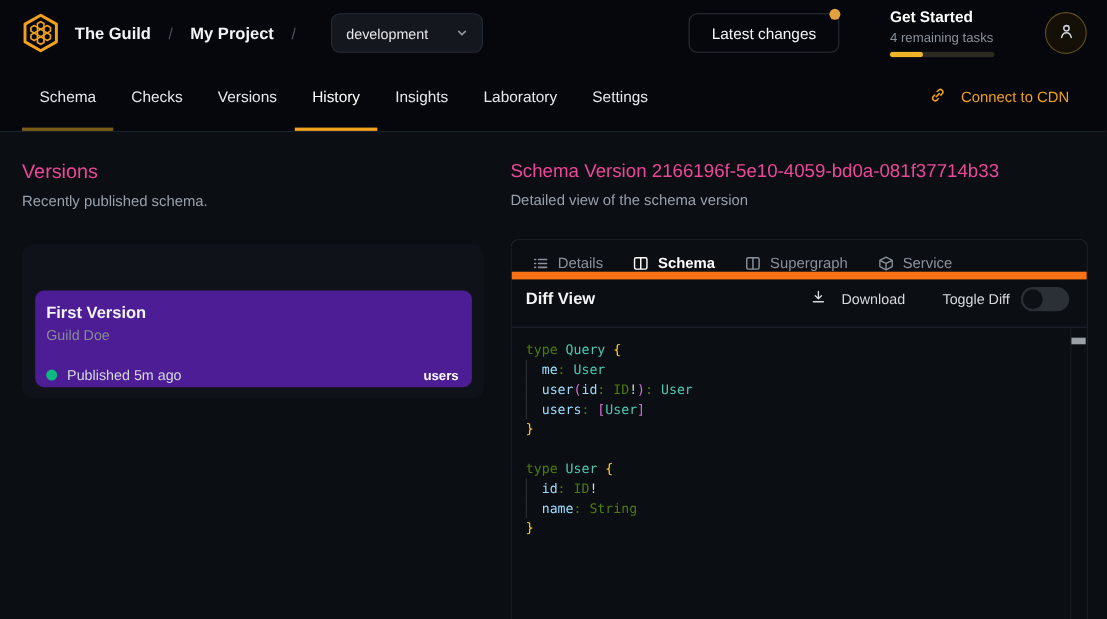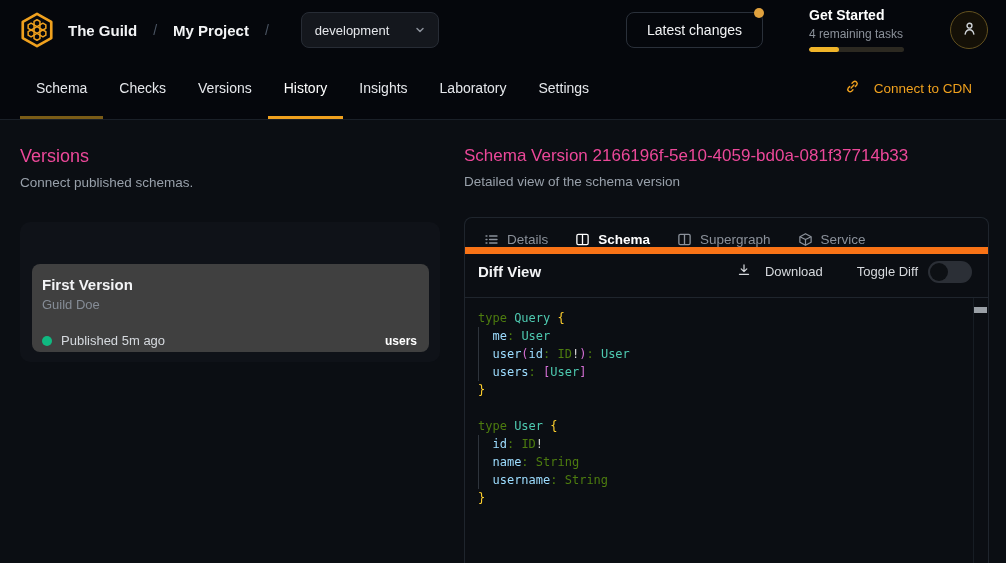--- a/index.html
+++ b/index.html
@@ -42,21 +42,21 @@
   .cdn-link{position:absolute;right:34px;top:0;height:56px;display:flex;align-items:center;gap:14px;
             color:#f0a11e;font-size:13.5px;cursor:pointer;text-decoration:none;}
 
   
   .left-section{position:absolute;left:20px;top:120px;width:420px;}
   .sec-title{margin:26px 0 0;font-size:18px;font-weight:400;color:#ec4899;}
   .sec-title.sm{font-size:17px;}
   .sec-sub{margin:8px 0 0;font-size:13.5px;color:#98a0aa;}
   .versions-card{margin-top:32px;background:#0f1218;border-radius:10px;
                  padding:42px 11px 10px 12px;box-sizing:border-box;height:140px;}
-  .version-item{background:#404040;border-radius:8px;height:88px;box-sizing:border-box;
+  .version-item{background:#4c1d95;border-radius:8px;height:88px;box-sizing:border-box;
                 padding:12px 12px 0 10px;cursor:pointer;}
   .v-name{font-size:15px;font-weight:600;color:#f3f4f6;}
   .v-author{font-size:13px;color:#858c96;margin-top:4px;}
   .v-row{margin-top:21px;display:flex;align-items:center;}
   .dot{width:10px;height:10px;border-radius:50%;background:#10b981;margin-right:9px;flex:none;}
   .v-status{font-size:13px;color:#d5d9de;}
   .v-badge{margin-left:auto;font-size:12px;font-weight:700;color:#fff;}
 
   
   .right-section{position:absolute;left:464px;top:120px;width:525px;height:443px;}
@@ -164,21 +164,21 @@
               <path d="M8.5 11.5 7 13a2.5 2.5 0 0 1-3.5-3.5L5 8"></path>
           </svg>
         </span>
         <span>Connect to CDN</span>
       </a>
     </nav>
   </div>
 
   <section class="left-section">
     <h2 class="sec-title">Versions</h2>
-    <p class="sec-sub">Connect published schemas.</p>
+    <p class="sec-sub">Recently published schema.</p>
     <div class="versions-card">
       <div class="version-item">
         <div class="v-name">First Version</div>
         <div class="v-author">Guild Doe</div>
         <div class="v-row">
           <span class="dot"></span>
           <span class="v-status">Published 5m ago</span>
           <span class="v-badge">users</span>
         </div>
       </div>
@@ -250,21 +250,20 @@
       <div class="code-area" id="code-block">
           <div class="code-line"><span class="tk-b">type </span><span class="tk-t">Query </span><span class="tk-y">{</span></div>
           <div class="code-line gd"><span>  </span><span class="tk-f">me</span><span class="tk-b">:</span><span> </span><span class="tk-t">User</span></div>
           <div class="code-line gd"><span>  </span><span class="tk-f">user</span><span class="tk-m">(</span><span class="tk-f">id</span><span class="tk-b">:</span><span> </span><span class="tk-b">ID</span><span class="tk-w">!</span><span class="tk-m">)</span><span class="tk-b">:</span><span> </span><span class="tk-t">User</span></div>
           <div class="code-line gd"><span>  </span><span class="tk-f">users</span><span class="tk-b">:</span><span> </span><span class="tk-m">[</span><span class="tk-t">User</span><span class="tk-m">]</span></div>
           <div class="code-line"><span class="tk-y">}</span></div>
           <div class="code-line">&nbsp;</div>
           <div class="code-line"><span class="tk-b">type </span><span class="tk-t">User </span><span class="tk-y">{</span></div>
           <div class="code-line gd"><span>  </span><span class="tk-f">id</span><span class="tk-b">:</span><span> </span><span class="tk-b">ID</span><span class="tk-w">!</span></div>
           <div class="code-line gd"><span>  </span><span class="tk-f">name</span><span class="tk-b">:</span><span> </span><span class="tk-b">String</span></div>
-          <div class="code-line gd"><span>  </span><span class="tk-f">username</span><span class="tk-b">:</span><span> </span><span class="tk-b">String</span></div>
           <div class="code-line"><span class="tk-y">}</span></div>
         </div>
       <div class="scrollbar">
         <div class="sb-thumb"></div>
       </div>
     </div>
   </section>
 
 </div>
 

